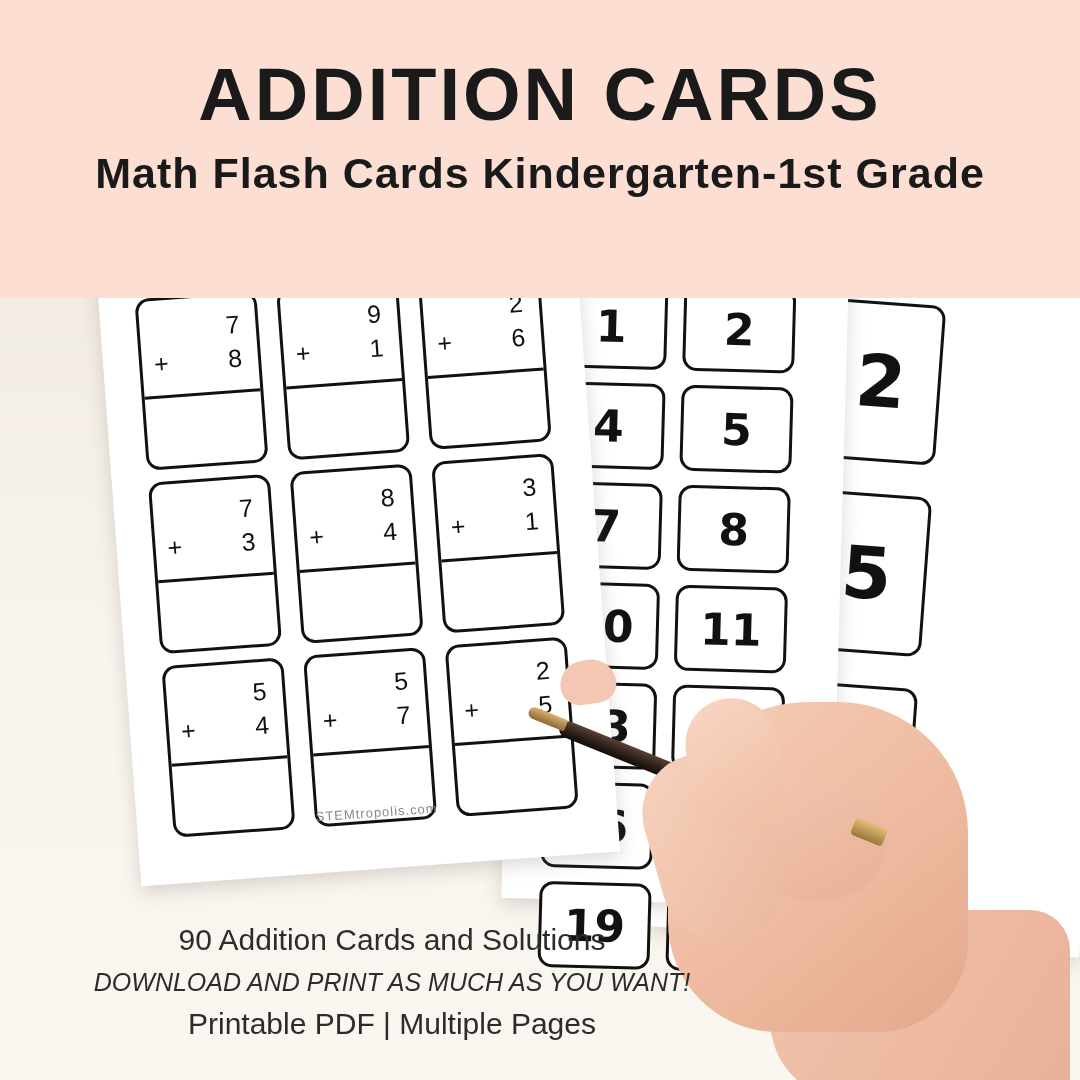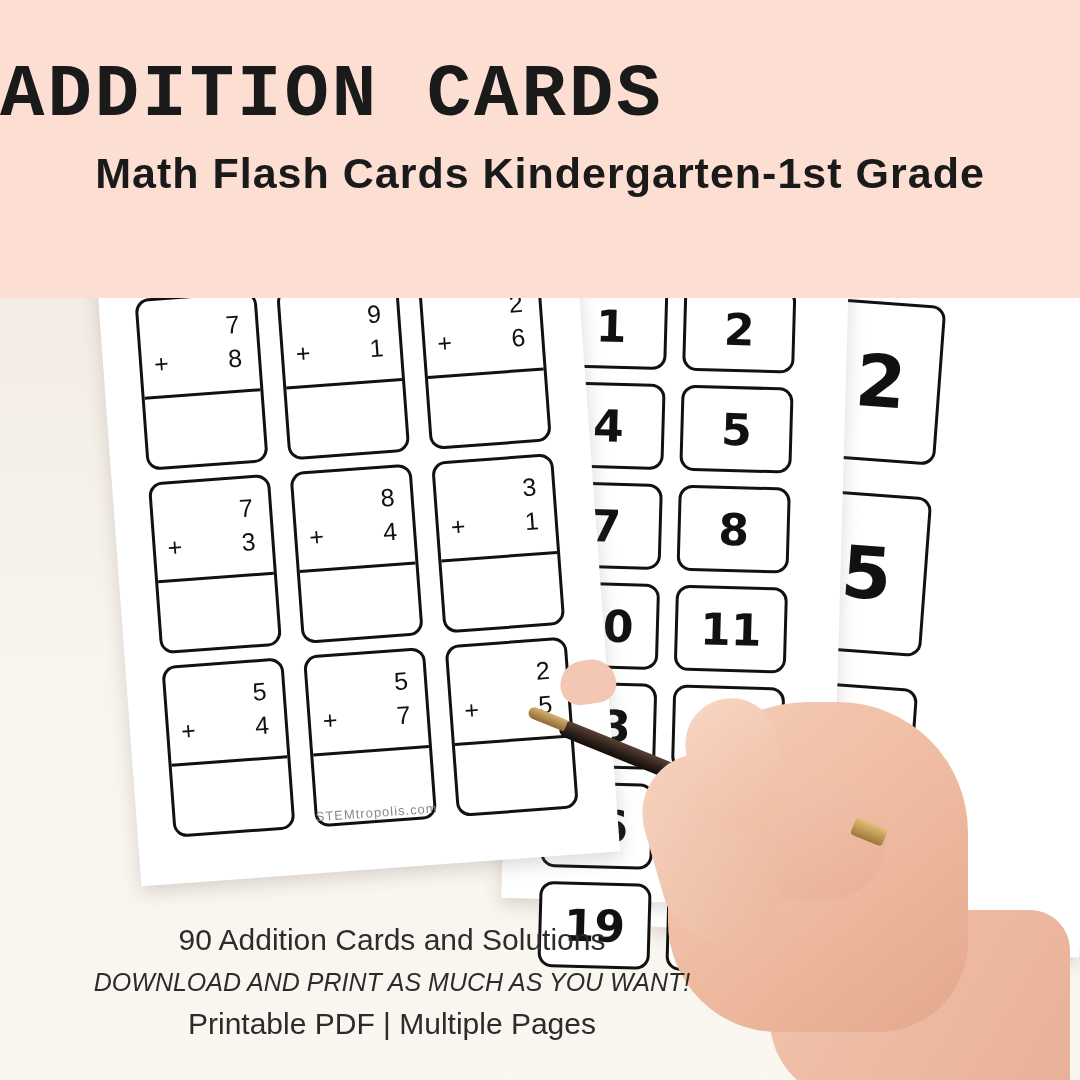--- a/index.html
+++ b/index.html
@@ -22,21 +22,22 @@
     top: 0;
     width: 1080px;
     height: 298px;
     background: #fcdfd2;
   }
   #title {
     position: absolute;
     left: 0;
     top: 58px;
     width: 1080px;
-    font-family: Liberation Mono, monospace;
+    text-align: center;
+    font-family: Liberation Sans, sans-serif;
     font-weight: bold;
     font-size: 74px;
     letter-spacing: 3px;
     color: #1a1a1a;
     line-height: 1;
   }
   #subtitle {
     position: absolute;
     left: 0;
     top: 152px;

